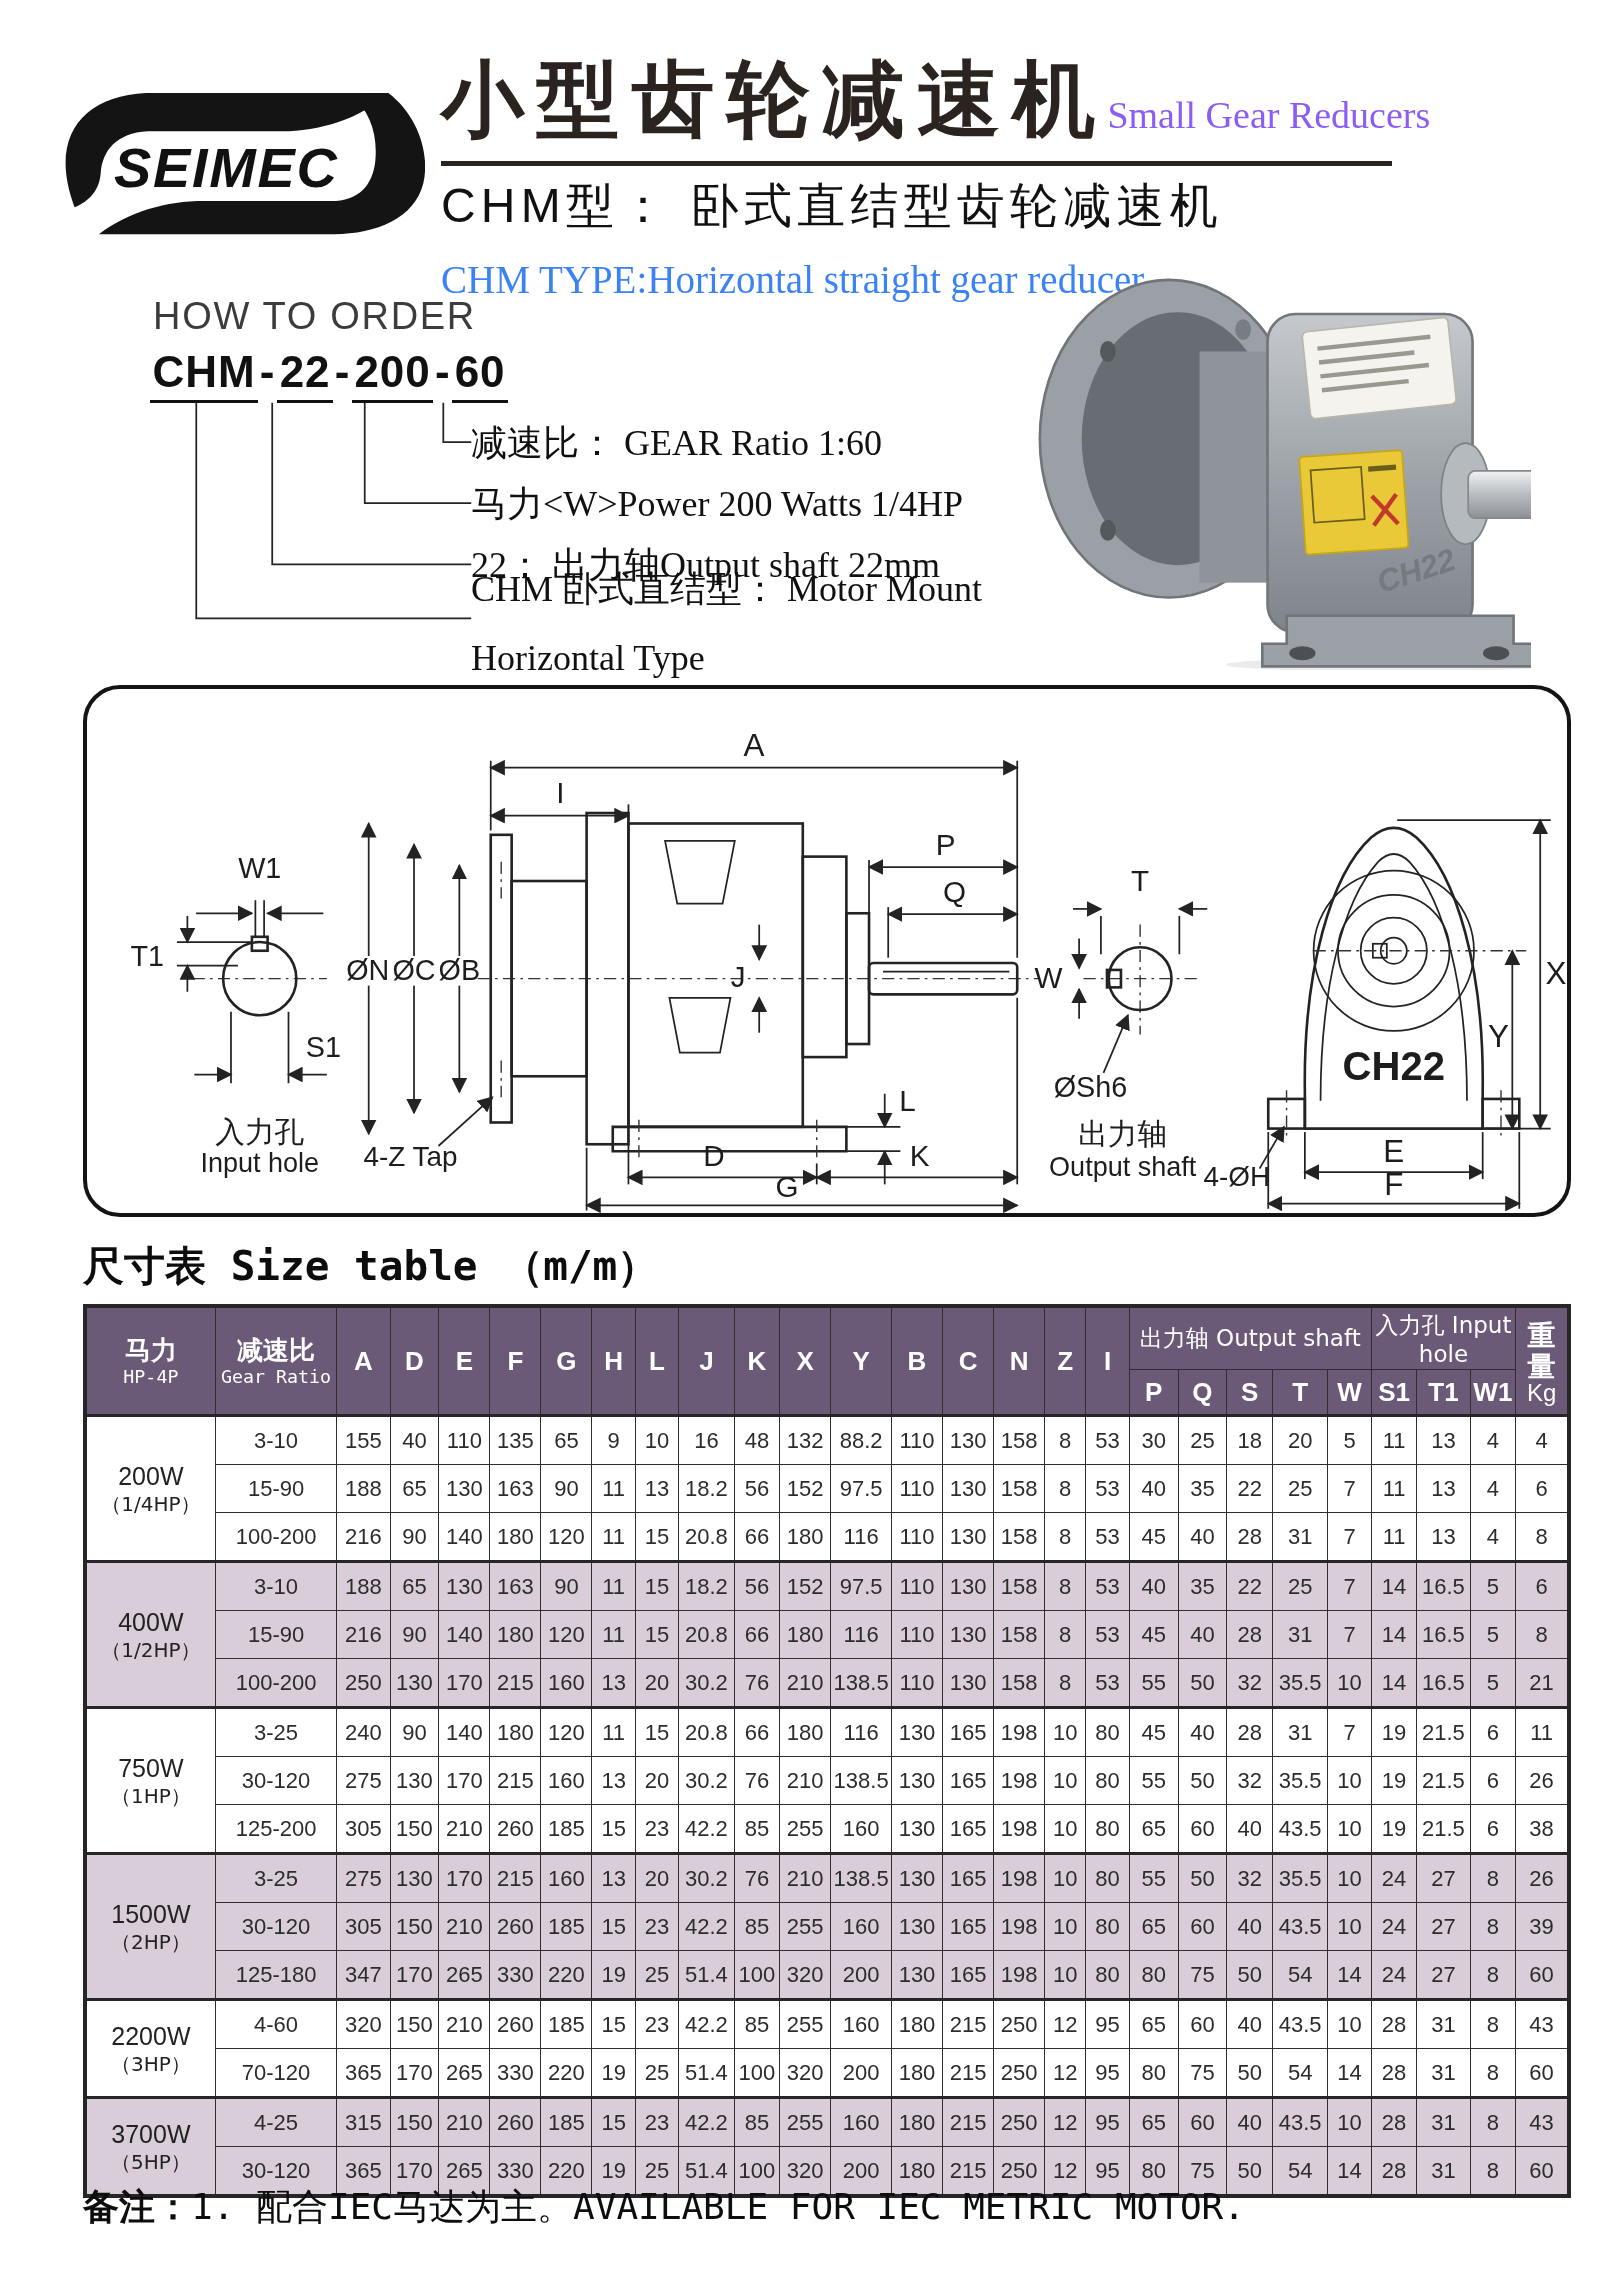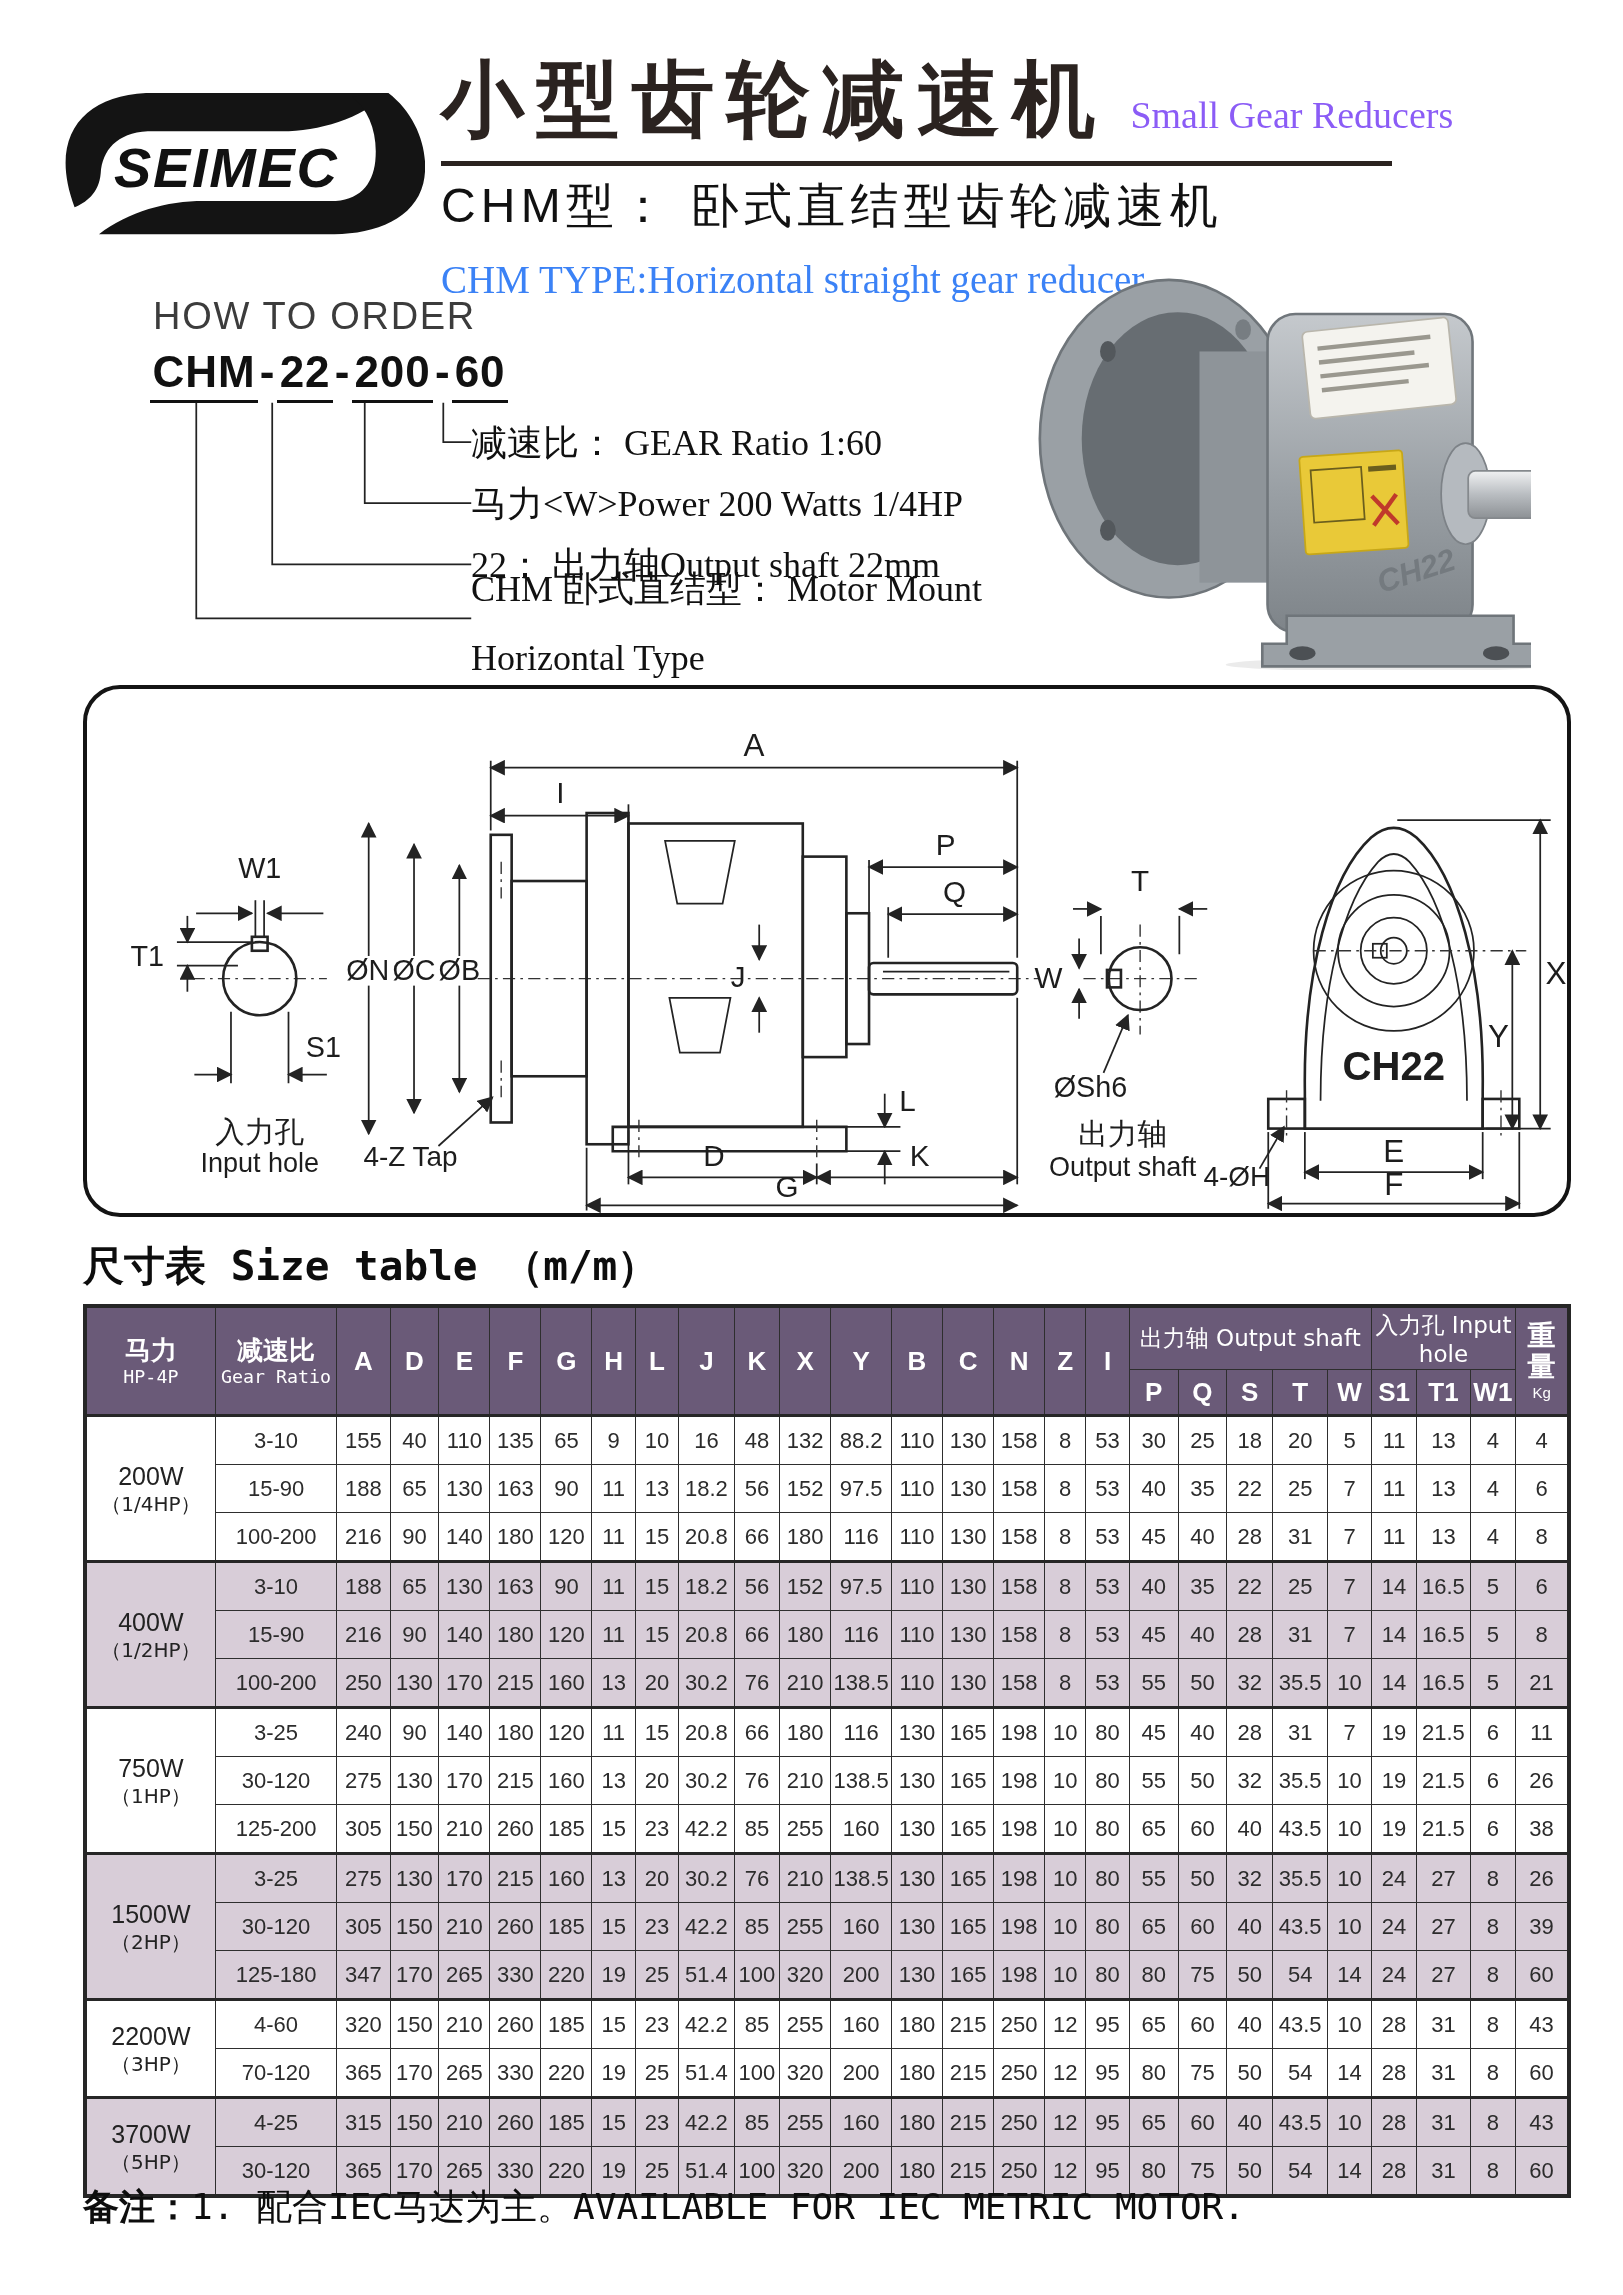--- a/index.html
+++ b/index.html
@@ -1,21 +1,21 @@
 <!DOCTYPE html>
 <html style="--header-purple: #6a5a78; --row-lavender: #d8cdd8;font-size:14px"><head>
 <meta charset="utf-8">
 <style>
   html,body{margin:0;padding:0;background:#e8e8e8;}
   .page{position:relative;width:1624px;height:2295px;background:#ffffff;overflow:hidden;
         font-family:"Liberation Sans",sans-serif;color:#1a1a1a;}
   
   .logo{position:absolute;left:24.4px;top:63px;width:401px;height:188px;}
   .title-block{position:absolute;left:441px;top:45px;width:977px;}
-  .title-row{display:flex;align-items:baseline;gap:23px;text-align:center;}
+  .title-row{display:flex;align-items:baseline;text-align:center;}
   .title-cn{font-family:"DejaVu Sans",sans-serif;font-weight:bold;font-size:83px;
             letter-spacing:12.2px;color:#2b2320;white-space:nowrap;}
   .title-en{font-family:"Liberation Serif","DejaVu Serif",serif;font-size:38px;color:#8b5cf6;white-space:nowrap;}
   .divider{width:951px;height:5.2px;background:#2b2320;margin-top:3.5px;}
   .subtitle-cn{font-family:Liberation Sans, sans-serif;font-size:48px;letter-spacing:5.2px;
                margin-top:8.7px;color:#111;white-space:nowrap;}
   .subtitle-en{font-family:"Liberation Serif","DejaVu Serif",serif;font-size:39px;margin-top:19px;color:#3b82f6;}
   
   .hto-heading{position:absolute;left:153px;top:295px;font-size:38px;letter-spacing:1.7px;color:#3c3c3c;}
   .order-code{position:absolute;left:150px;top:347px;font-size:44px;font-weight:bold;letter-spacing:0.9px;color:#111;}
@@ -44,21 +44,21 @@
   .size-table th,.size-table td{border:1.7px solid #2e2e2e;text-align:center;vertical-align:middle;
               padding:0;overflow:hidden;}
   .size-table thead th{background:var(--header-purple,#6a5a78);color:#fff;font-weight:normal;}
   .size-table thead tr:first-child th{height:61px;}
   .size-table thead tr:last-child th{height:44px;font-size:26px;font-weight:bold;}
   .th-cn{font-family:"DejaVu Sans",sans-serif;font-size:26px;font-weight:bold;line-height:30px;}
   .th-sub{font-size:18.3px;font-family:"DejaVu Sans Mono",monospace;line-height:23px;}
   .th-dim{font-size:26px;font-weight:bold !important;}
   .th-group{font-family:"DejaVu Sans",sans-serif;font-size:23px;}
   .th-wcn{font-family:"DejaVu Sans",sans-serif;font-size:28px;font-weight:bold;line-height:31px;}
-  .th-wsub{font-size:15px;line-height:21px;}
+  .th-wsub{font-size:24px;line-height:21px;}
   .size-table tbody td{height:47px;font-size:22px;color:#2c2c2c;background:#fff;
               font-family:"Liberation Sans",sans-serif;}
   .size-table tbody tr.shaded td{background:var(--row-lavender,#d8cdd8);}
   .size-table tbody tr.group-start td{border-top:3.5px solid #262626;}
   .power-cell .p1{font-size:25px;line-height:30px;color:#222;}
   .power-cell .p2{font-family:"DejaVu Sans",sans-serif;font-size:20px;line-height:26px;color:#222;}
   .ratio-cell{font-size:23px;}
   
   .notes{position:absolute;left:83px;top:2183px;display:flex;
          font-family:"DejaVu Sans Mono",monospace;font-size:36px;color:#0d0d0d;}

